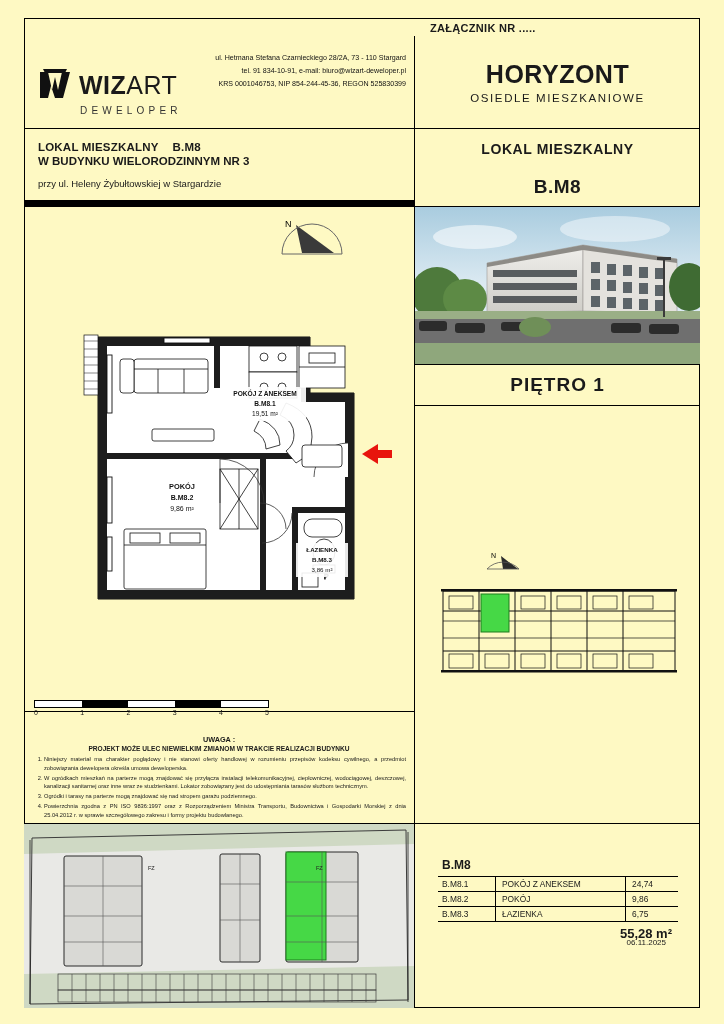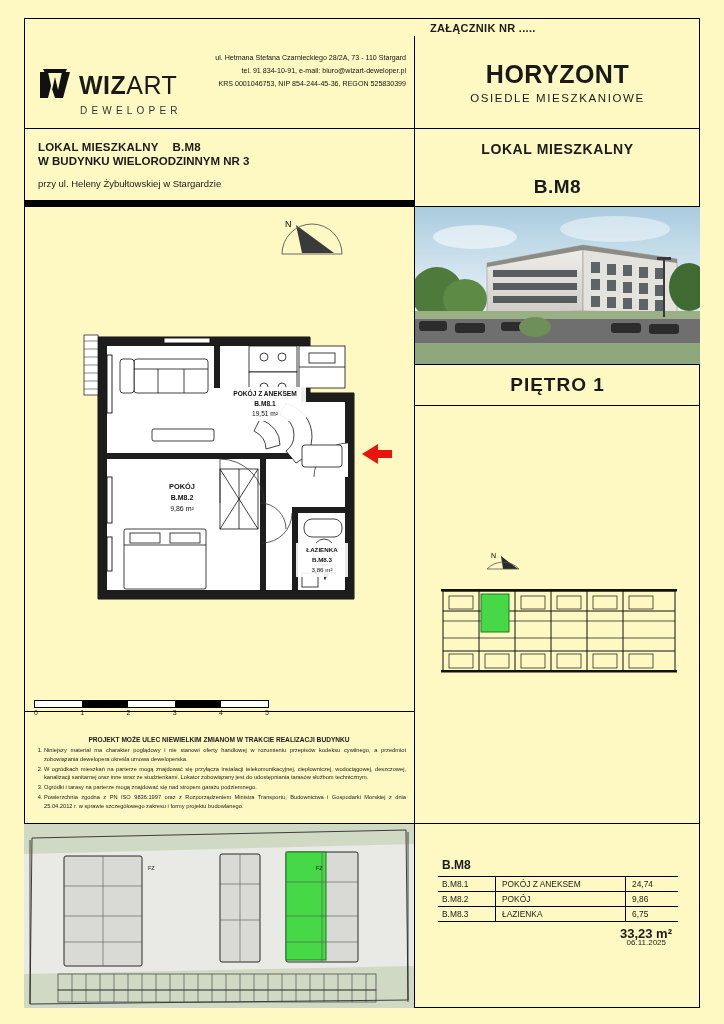--- a/index.html
+++ b/index.html
@@ -495,20 +495,21 @@
       <span>0</span>
       <span>1</span>
       <span>2</span>
       <span>3</span>
       <span>4</span>
       <span>5</span>
     </div>
   </div>
 
   <div class="notes">
+    <div class="notes-title">UWAGA :</div>
     <div class="notes-sub">PROJEKT MOŻE ULEC NIEWIELKIM ZMIANOM W TRAKCIE REALIZACJI BUDYNKU</div>
     <ol>
       <li>Niniejszy materiał ma charakter poglądowy i nie stanowi oferty handlowej w rozumieniu przepisów kodeksu cywilnego, a przedmiot zobowiązania dewelopera określa umowa deweloperska.</li>
       <li>W ogródkach mieszkań na parterze mogą znajdować się przyłącza instalacji telekomunikacyjnej, ciepłowniczej, wodociągowej, deszczowej, kanalizacji sanitarnej oraz inne wraz ze studzienkami. Lokator zobowiązany jest do udostępniania tarasów służbom technicznym.</li>
       <li>Ogródki i tarasy na parterze mogą znajdować się nad stropem garażu podziemnego.</li>
       <li>Powierzchnia zgodna z PN ISO 9836:1997 oraz z Rozporządzeniem Ministra Transportu, Budownictwa i Gospodarki Morskiej z dnia 25.04.2012 r. w sprawie szczegółowego zakresu i formy projektu budowlanego.</li>
     </ol>
   </div>
 
   <div class="siteplan">
@@ -596,18 +597,18 @@
     <div class="at-row">
       <div class="at-c1">B.M8.2</div>
       <div class="at-c2">POKÓJ</div>
       <div class="at-c3">9,86</div>
     </div>
     <div class="at-row">
       <div class="at-c1">B.M8.3</div>
       <div class="at-c2">ŁAZIENKA</div>
       <div class="at-c3">6,75</div>
     </div>
-    <div class="at-total">33,23 m²</div>
+    <div class="at-total">55,28 m²</div>
   </div>
 
   <div class="date-stamp">06.11.2025</div>
 
 </div>
 
 </body></html>

